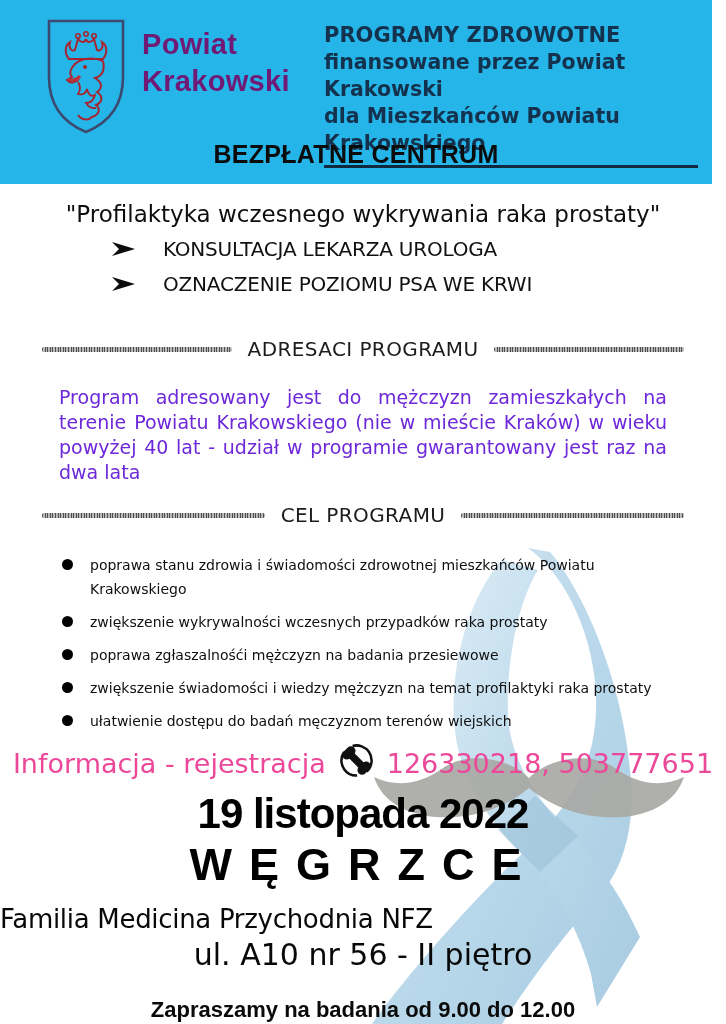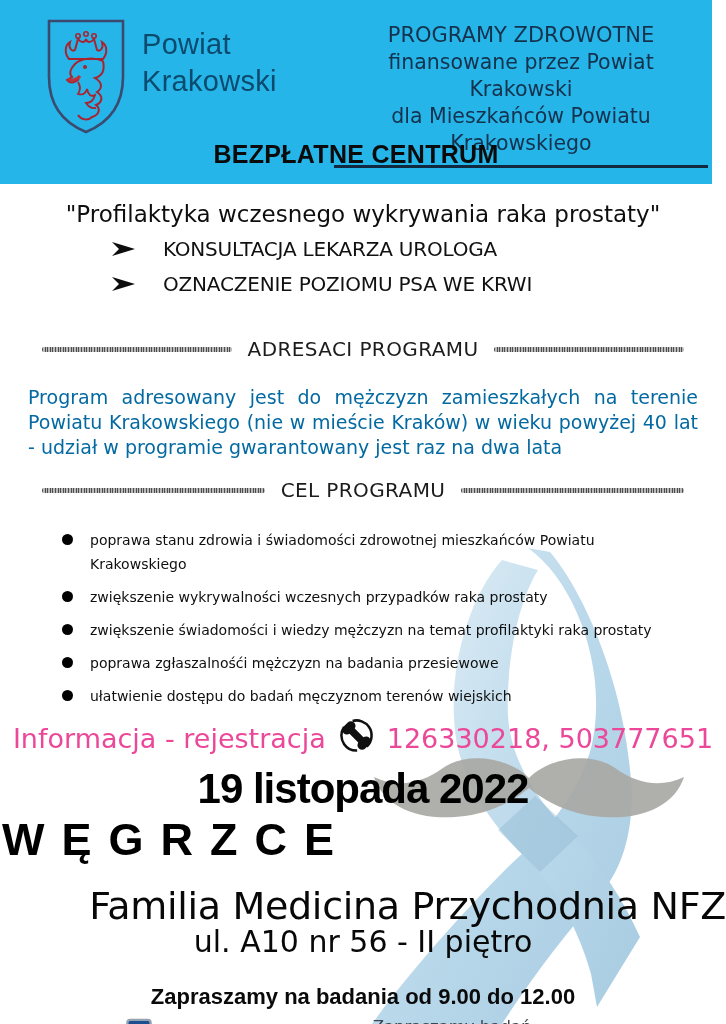--- a/index.html
+++ b/index.html
@@ -9,25 +9,25 @@
   }
   
   .wm{position:absolute;z-index:1;pointer-events:none;}
   #ribbon-wm{left:350px;top:530px;}
   #mustache-wm{left:368px;top:752px;}
   
   .header{position:absolute;top:0;left:0;width:712px;height:184px;background:#25b5e9;z-index:2;}
   .shield{position:absolute;left:44px;top:16px;}
   .org-name{
     position:absolute;left:142px;top:26px;font-family:"Liberation Sans",sans-serif;
-    font-size:29px;line-height:37px;color:#0c4a6e;font-weight:400;letter-spacing:.3px;
+    font-size:29px;line-height:37px;color:#701a75;font-weight:700;letter-spacing:.3px;
   }
   .program{
-    position:absolute;left:334px;top:21px;width:374px;text-align:center;
-    color:#14324d;font-weight:400;
+    position:absolute;left:324px;top:21px;width:374px;text-align:left;
+    color:#14324d;font-weight:700;
   }
   .program .l1{font-size:21px;line-height:28px;}
   .program .l2,.program .l3{font-size:20.5px;line-height:27px;}
   .program .underline{height:3px;background:#10293f;margin-top:8px;}
   .banner{
     position:absolute;left:0;right:0;top:140px;text-align:center;
     font-family:"Liberation Sans",sans-serif;font-weight:bold;font-size:25px;
     letter-spacing:.3px;color:#0b0b0b;
   }
   
@@ -36,32 +36,32 @@
   .service{display:flex;align-items:center;margin:8px 0 0 112px;font-size:20px;letter-spacing:-.2px;color:#111;}
   .service + .service{margin-top:11px;}
   .service .arr{flex:none;margin-right:28px;display:flex;align-items:center;}
   .section-rule{display:flex;align-items:center;margin:25px 42px 0;}
   .section-rule .rule{
     flex:1;height:5px;border-radius:2px;
     background:repeating-linear-gradient(90deg,#4d4d4d 0 1px,#b9b9b9 1px 2.6px);
   }
   .section-rule .title{margin:16px 16px;font-size:20px;color:#1c1c1c;letter-spacing:.4px;white-space:nowrap;}
   .rule2{margin-top:2px;}
-  .para{margin:8px 28px 0;text-align:justify;font-size:19px;line-height:25px;color:#0369a1;}
+  .para{margin:8px 59px 0;text-align:justify;font-size:19px;line-height:25px;color:#6d28d9;}
   .cel-list{margin:10px 40px 0 62px;padding:0;list-style:none;}
   .cel-item{display:flex;gap:17px;margin:0 0 9px 0;font-size:14px;line-height:24px;color:#0f0f0f;}
   .cel-item .dot{flex:none;width:11px;height:11px;border-radius:50%;background:#000;margin-top:6px;}
   .cel-item .txt{max-width:606px;}
   .contact{display:flex;align-items:center;justify-content:center;gap:10px;margin-top:8px;font-size:27px;color:#ec4899;}
   .contact .phone-ic{flex:none;margin:0 2px;}
   .date{margin-top:4px;text-align:center;font-family:"Liberation Sans",sans-serif;
         font-weight:bold;font-size:42px;line-height:50px;letter-spacing:-1px;color:#000;}
-  .place{text-align:left;font-family:"Liberation Sans",sans-serif;font-weight:bold;
+  .place{text-align:center;font-family:"Liberation Sans",sans-serif;font-weight:bold;
          font-size:45px;line-height:52px;letter-spacing:17px;padding-left:2px;color:#000;}
-  .venue{margin-top:22px;text-align:right;font-size:38px;line-height:36px;letter-spacing:-.3px;color:#080808;}
+  .venue{margin-top:10px;text-align:left;font-size:26px;line-height:36px;letter-spacing:-.3px;color:#080808;}
   .address{text-align:center;font-size:30px;line-height:36px;color:#080808;}
   .invite{margin-top:24px;text-align:center;font-family:"Liberation Sans",sans-serif;
           font-weight:bold;font-size:22px;line-height:26px;color:#0a0a0a;}
   
   .footer{display:flex;align-items:flex-start;margin:6px 0 0 108px;}
   .logo{display:flex;align-items:center;gap:9px;}
   .logo-text .lt1{font-family:"Liberation Sans",sans-serif;font-size:11.5px;font-weight:bold;
                   color:#1d3f6e;letter-spacing:.4px;}
   .logo-text .lt2{display:flex;align-items:center;margin-top:2px;}
   .logo-text .mname{font-family:"Liberation Sans",sans-serif;font-size:17px;font-weight:bold;color:#d02730;margin-left:3px;}
@@ -167,25 +167,25 @@
       <li class="cel-item">
         <span class="dot"></span>
         <span class="txt">poprawa stanu zdrowia i świadomości zdrowotnej mieszkańców Powiatu Krakowskiego</span>
       </li>
       <li class="cel-item">
         <span class="dot"></span>
         <span class="txt">zwiększenie wykrywalności wczesnych przypadków raka prostaty</span>
       </li>
       <li class="cel-item">
         <span class="dot"></span>
+        <span class="txt">poprawa zgłaszalnośći mężczyzn na badania przesiewowe</span>
+      </li>
+      <li class="cel-item">
+        <span class="dot"></span>
         <span class="txt">zwiększenie świadomości i wiedzy mężczyzn na temat profilaktyki raka prostaty</span>
-      </li>
-      <li class="cel-item">
-        <span class="dot"></span>
-        <span class="txt">poprawa zgłaszalnośći mężczyzn na badania przesiewowe</span>
       </li>
       <li class="cel-item">
         <span class="dot"></span>
         <span class="txt">ułatwienie dostępu do badań męczyznom terenów wiejskich</span>
       </li>
     </ul>
 
     <div class="contact">
       <span>Informacja - rejestracja</span>
       <span class="phone-ic">

